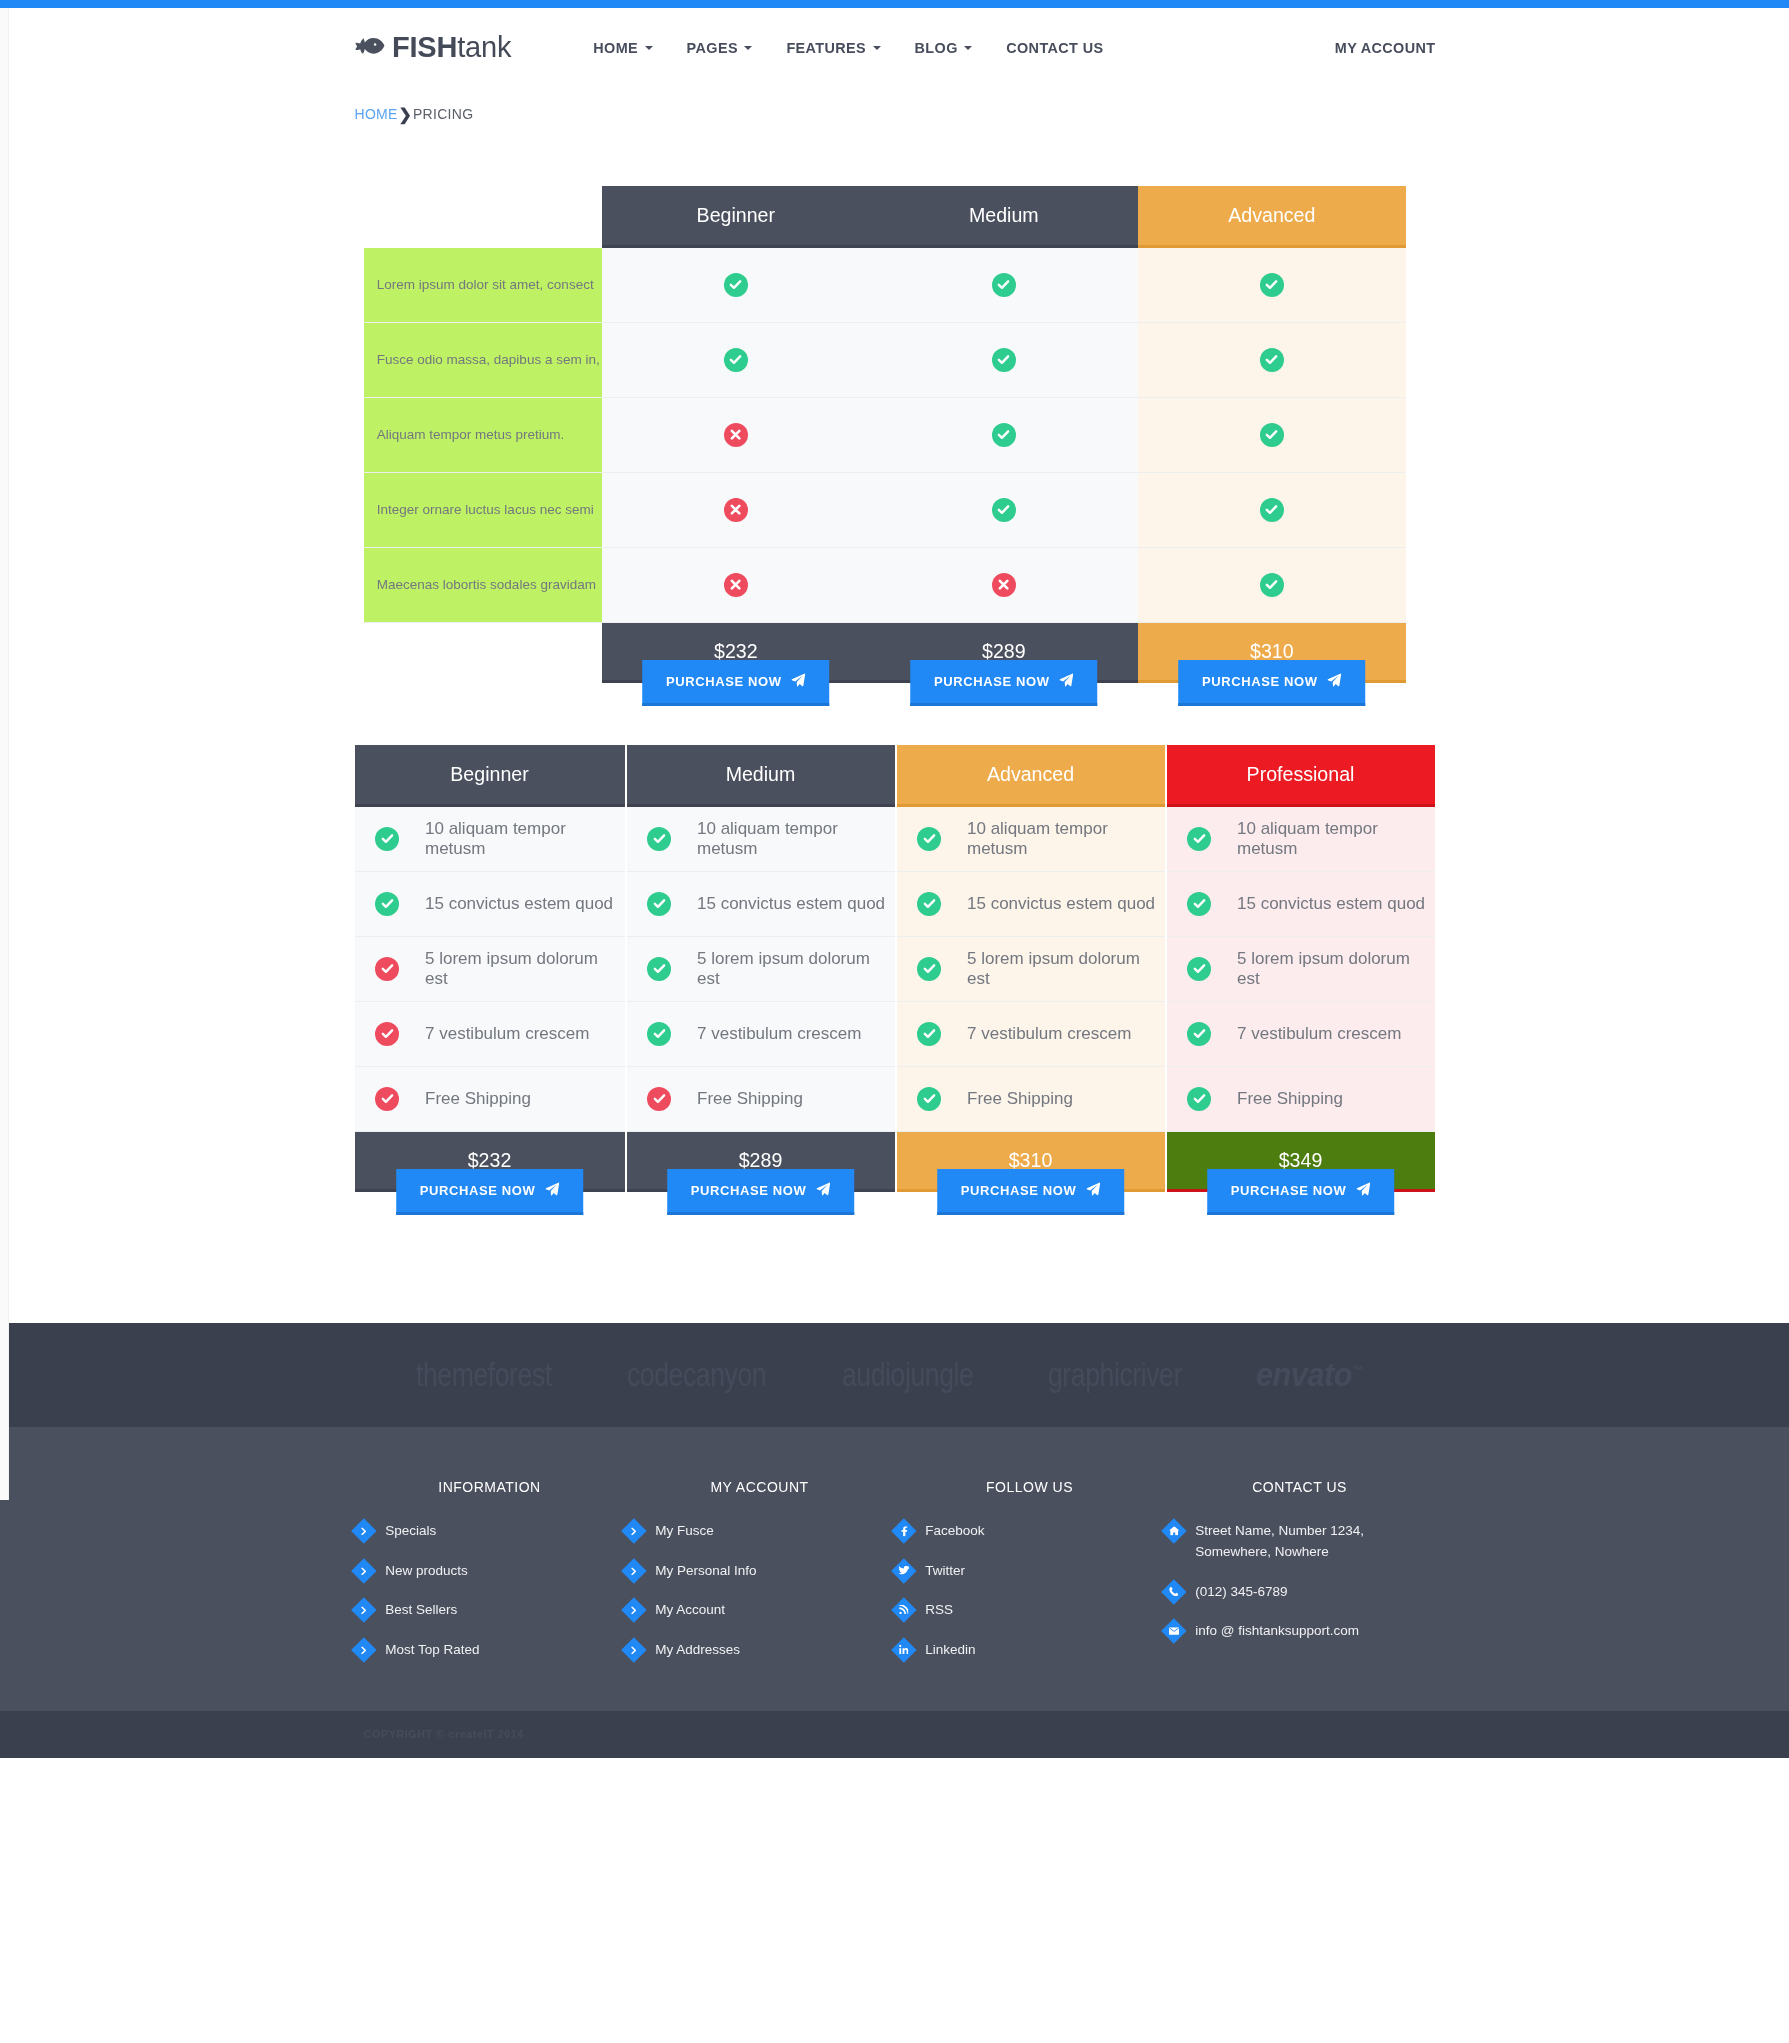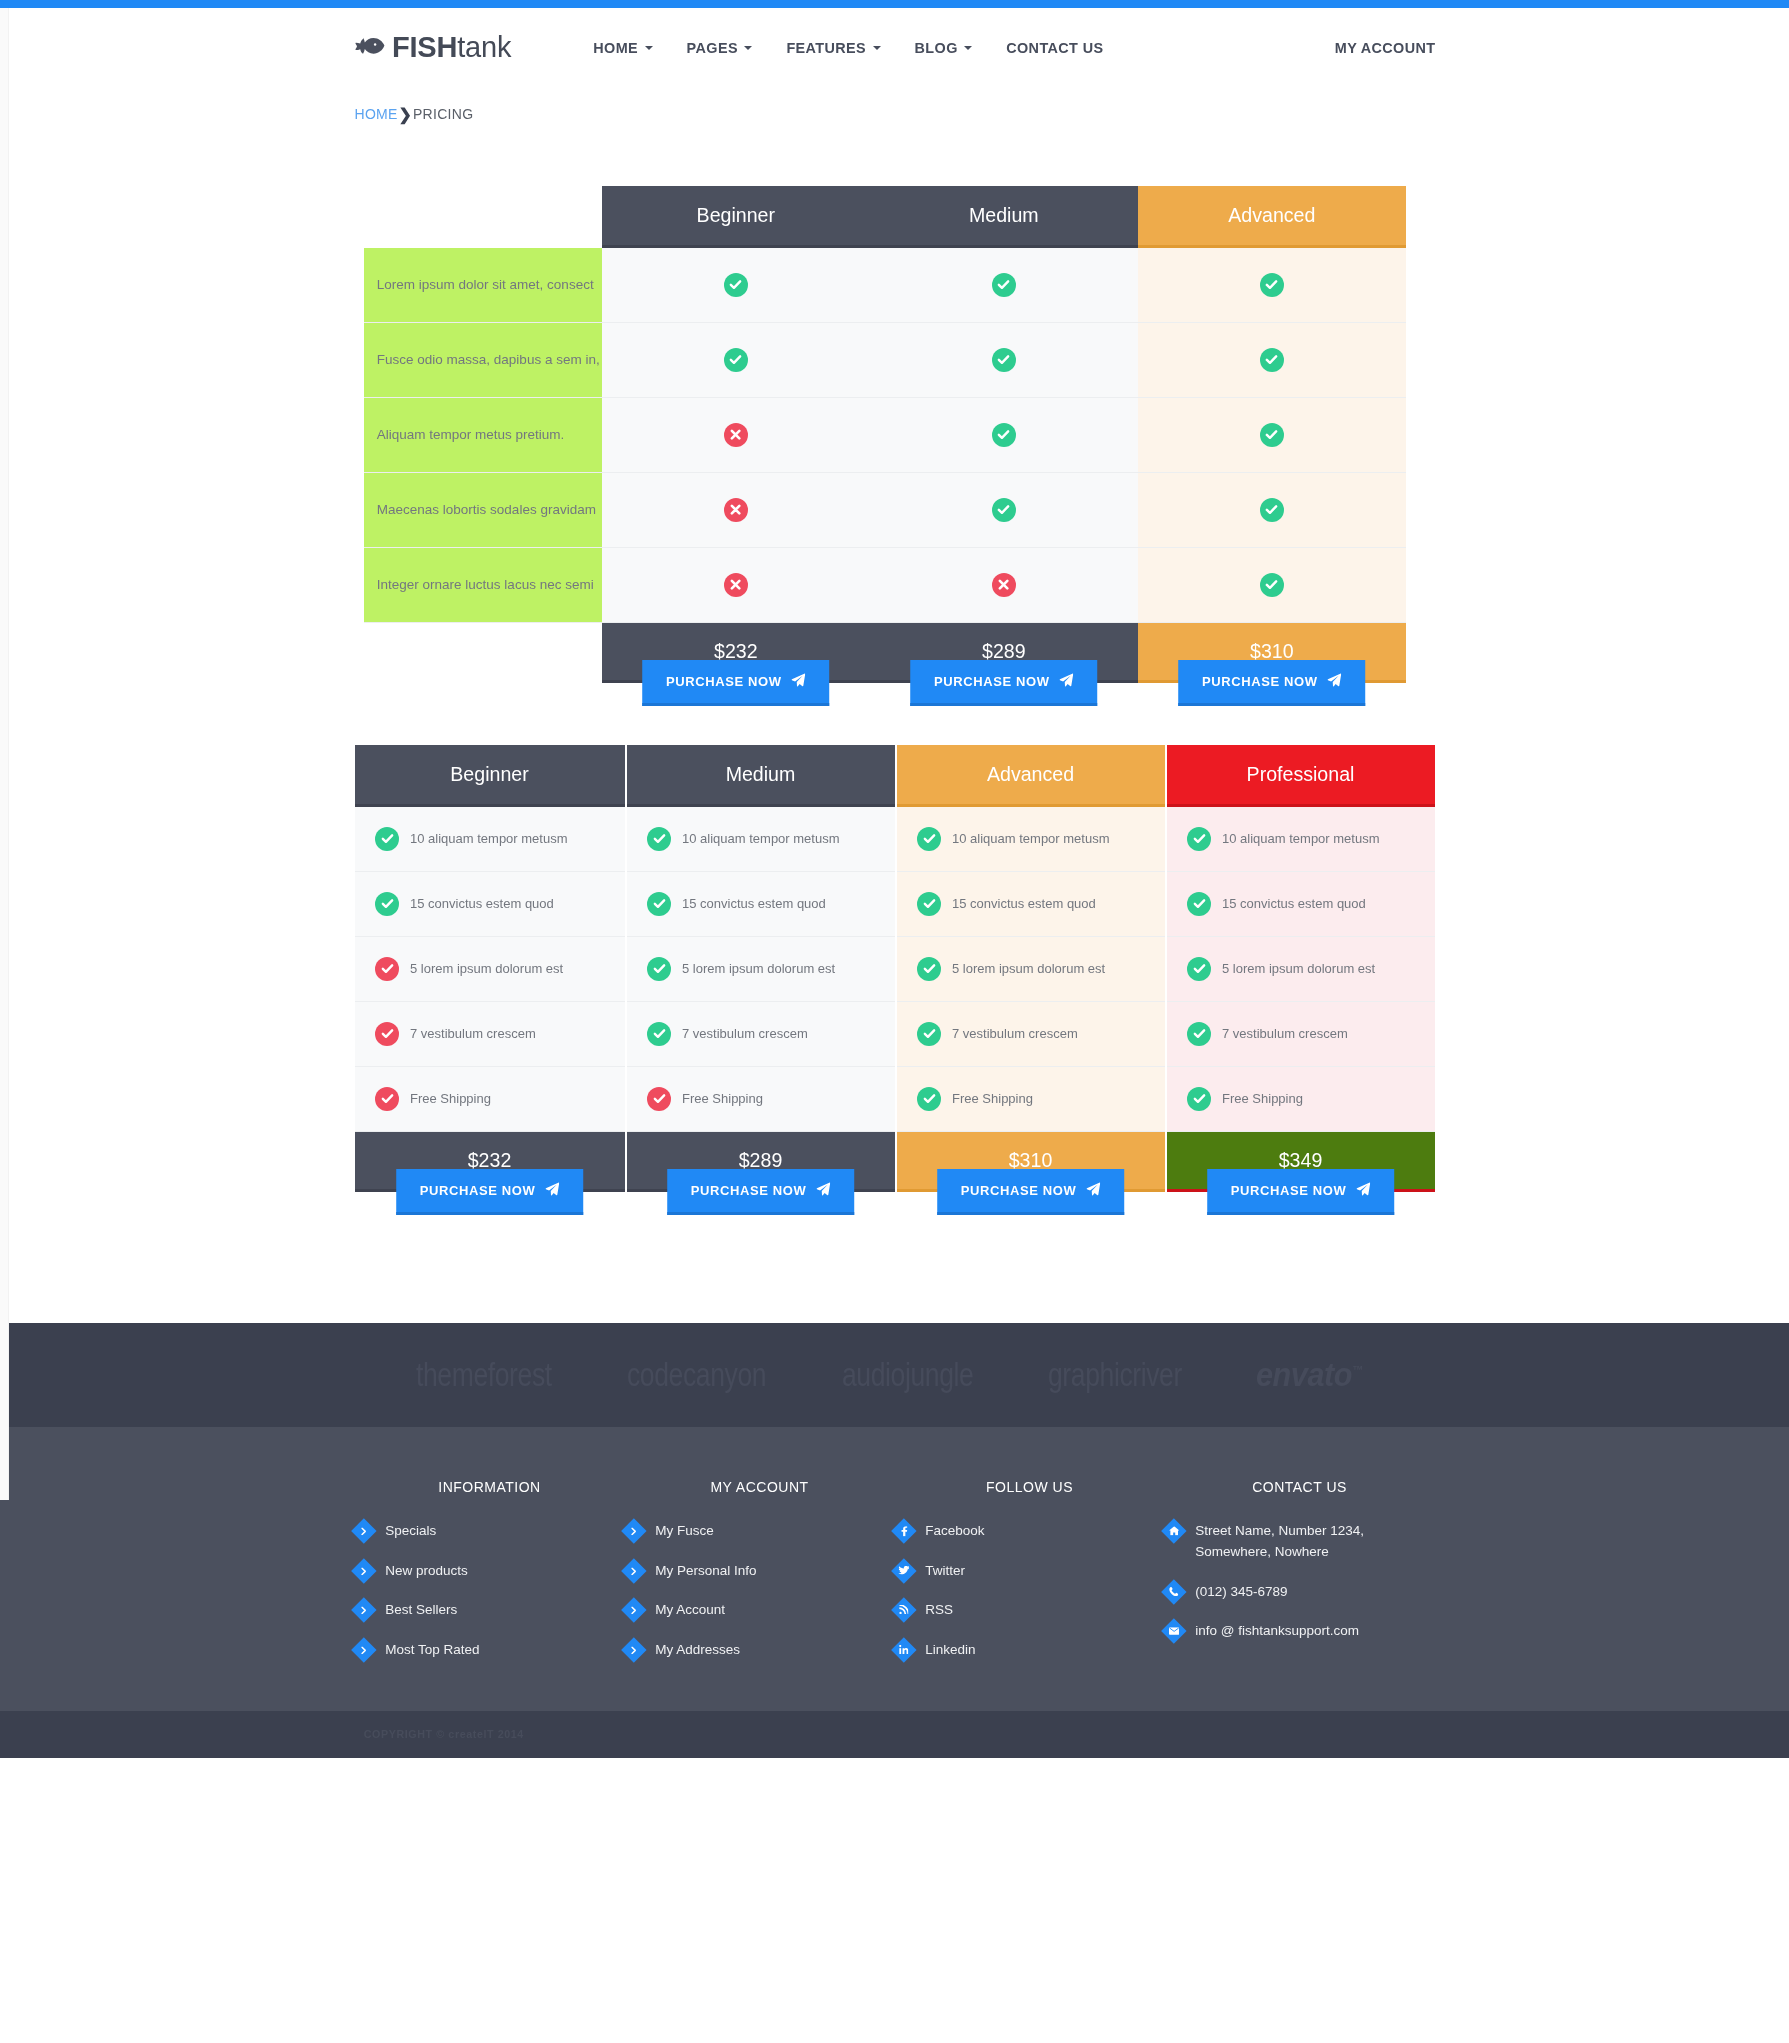--- a/index.html
+++ b/index.html
@@ -113,22 +113,22 @@
 
   .t2-head {
     height: 62px; display: flex; align-items: center; justify-content: center;
     font-size: 19.6px; color: #fff;
   }
   .t2-head.dark   { background: #4b505e; border-bottom: 3.7px solid #3f4350; }
   .t2-head.orange { background: #eeab4b; border-bottom: 3.7px solid #e09a33; }
   .t2-head.red    { background: #ec1b23; border-bottom: 3.7px solid #cc1219; }
 
   .t2-cell {
-    height: 65px; display: flex; align-items: center; gap: 11px;
-    padding-left: 20.5px; font-size: 13px; color: #73777f;
+    height: 65px; display: flex; align-items: center; gap: 26px;
+    padding-left: 20.5px; font-size: 17px; color: #73777f;
     border-bottom: 0.9px solid #eceef0;
   }
   .t2-cell.grey  { background: #f8f9fa; }
   .t2-cell.cream { background: #fdf4ea; }
   .t2-cell.pink  { background: #fcecee; }
 
   .t2-price {
     height: 60px; display: flex; align-items: center; justify-content: center;
     font-size: 19.6px; color: #fff;
   }
@@ -241,22 +241,22 @@
     </div>
   </div>
 
   <div class="container t1-wrap">
     <div class="t1" id="t1-root">
         <div class="t1-col labels">
           <div class="t1-head empty"></div>
           <div class="t1-cell label">Lorem ipsum dolor sit amet, consect</div>
           <div class="t1-cell label">Fusce odio massa, dapibus a sem in,</div>
           <div class="t1-cell label">Aliquam tempor metus pretium.</div>
+          <div class="t1-cell label">Integer ornare luctus lacus nec semi</div>
           <div class="t1-cell label">Maecenas lobortis sodales gravidam</div>
-          <div class="t1-cell label">Integer ornare luctus lacus nec semi</div>
           <div class="t1-price empty"></div>
           <div class="btn-row"></div>
         </div>
         <div class="t1-col plan">
           <div class="t1-head dark">Beginner</div>
           <div class="t1-cell grey">
             <span class="icon-circle ok">
               <svg width="13" height="13" viewBox="0 0 14 14">
                 <path d="M2 7.4 L5.3 10.6 L12 3.6" stroke="#fff" stroke-width="2.6" fill="none" stroke-linecap="round" stroke-linejoin="round"></path>
               </svg>

